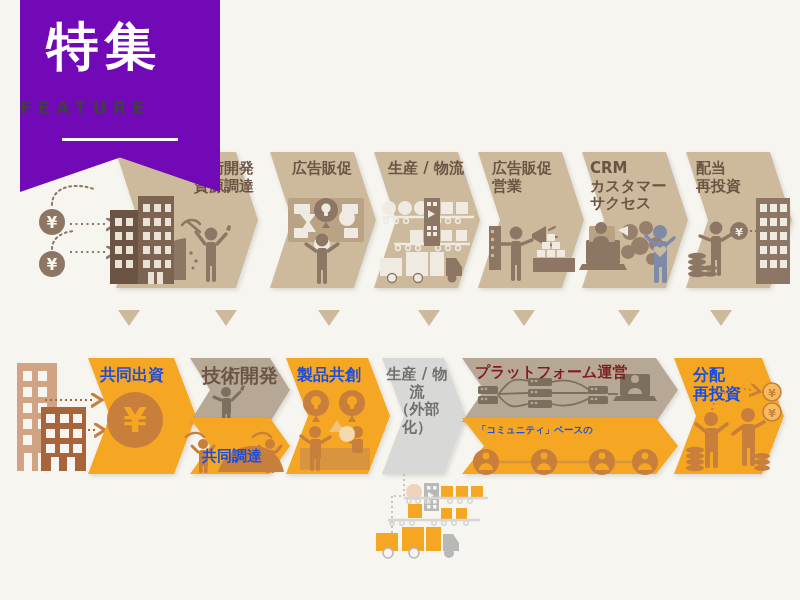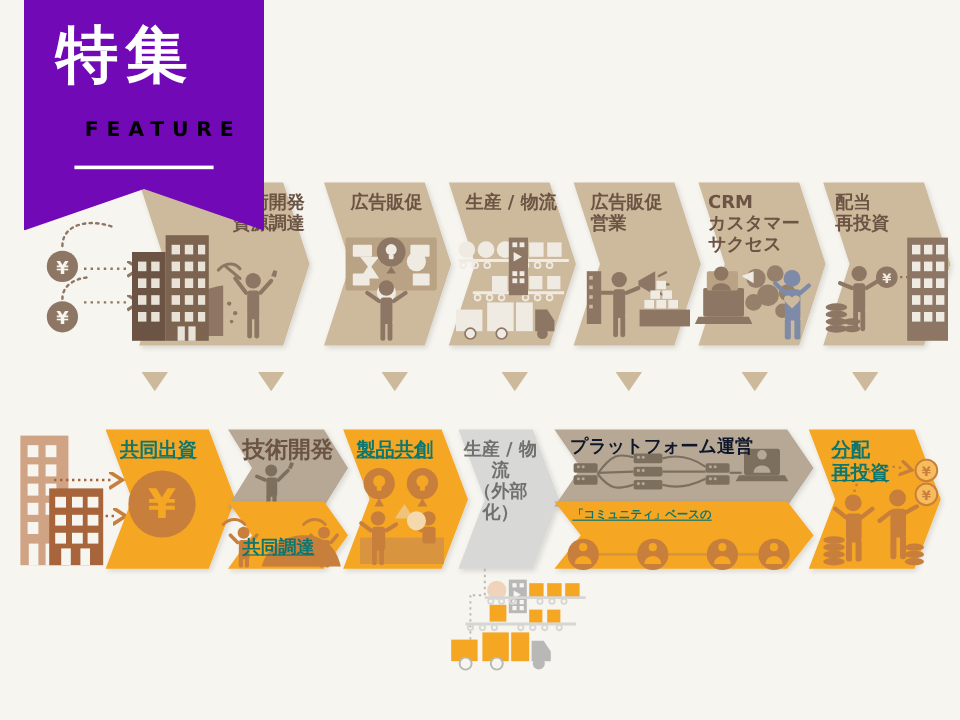--- a/index.html
+++ b/index.html
@@ -19,35 +19,35 @@
     background:#7209b7;
     clip-path:polygon(0 0,100% 0,100% 100%,50% 82%,0 100%);
     box-shadow:3px 3px 7px rgba(0,0,0,.28);
   }
   #banner .kanji {
     position:absolute; left:0; top:20px; width:169px; text-align:center;
     color:#fff; font-size:52px; font-weight:700; letter-spacing:6px;
     line-height:1;
   }
   #banner .latin {
-    position:absolute; left:0; top:98px; width:232px; text-align:center;
-    color:#000000; font-size:17px; font-weight:700; letter-spacing:6.5px;
+    position:absolute; left:0; top:98px; width:232px; text-align:left;
+    color:#404040; font-size:17px; font-weight:700; letter-spacing:6.5px;
   }
   #banner .rule {
     position:absolute; left:42px; top:138px; width:116px; height:3px;
     background:#fff;
   }
 
   
   .chvlbl {
     position:absolute; color:#6b5444; font-weight:700;
     line-height:1.18; white-space:pre-line; pointer-events:none;
   }
   .chvlbl.dk { color:#6b5444; }
-  .chvlbl.or { color:#0f766e;text-decoration:underline; }
+  .chvlbl.or { color:#1d4ed8; }
   .chvlbl.gy { color:#70706c; }
   .chvlbl.tp { color:#6b5444; }
   .sm { font-size:9.5px; font-weight:700; }
 </style>
 </head>
 <body>
 
 <div id="stage">
 
   <svg class="layer" viewBox="0 0 800 600">
@@ -609,21 +609,21 @@
 サクセス</div>
   <div class="chvlbl dk" style="left:696px;top:160px;font-size:15px;">配当
 再投資</div>
 
   <div class="chvlbl or" style="left:100px;top:366px;font-size:16px;">共同出資</div>
   <div class="chvlbl tp" style="left:202px;top:364px;font-size:19px;color:#6b5444;">技術開発</div>
   <div class="chvlbl or" style="left:202px;top:448px;font-size:15px;">共同調達</div>
   <div class="chvlbl or" style="left:297px;top:366px;font-size:16px;">製品共創</div>
   <div class="chvlbl gy" style="left:381px;top:366px;font-size:15px;text-align:center;width:72px;">生産 / 物流
 （外部化）</div>
-  <div class="chvlbl tp" style="left:475px;top:364px;font-size:15px;color:#0f172a;">プラットフォーム運営</div>
+  <div class="chvlbl tp" style="left:475px;top:364px;font-size:15px;color:#7f1d1d;">プラットフォーム運営</div>
   <div class="chvlbl or sm" style="left:477px;top:424px;">「コミュニティ」ベースの</div>
   <div class="chvlbl or" style="left:693px;top:366px;font-size:16px;">分配
 再投資</div>
 
   <div id="banner">
     <div class="shape"></div>
     <div class="kanji">特集</div>
     <div class="latin">FEATURE</div>
     <div class="rule"></div>
   </div>

